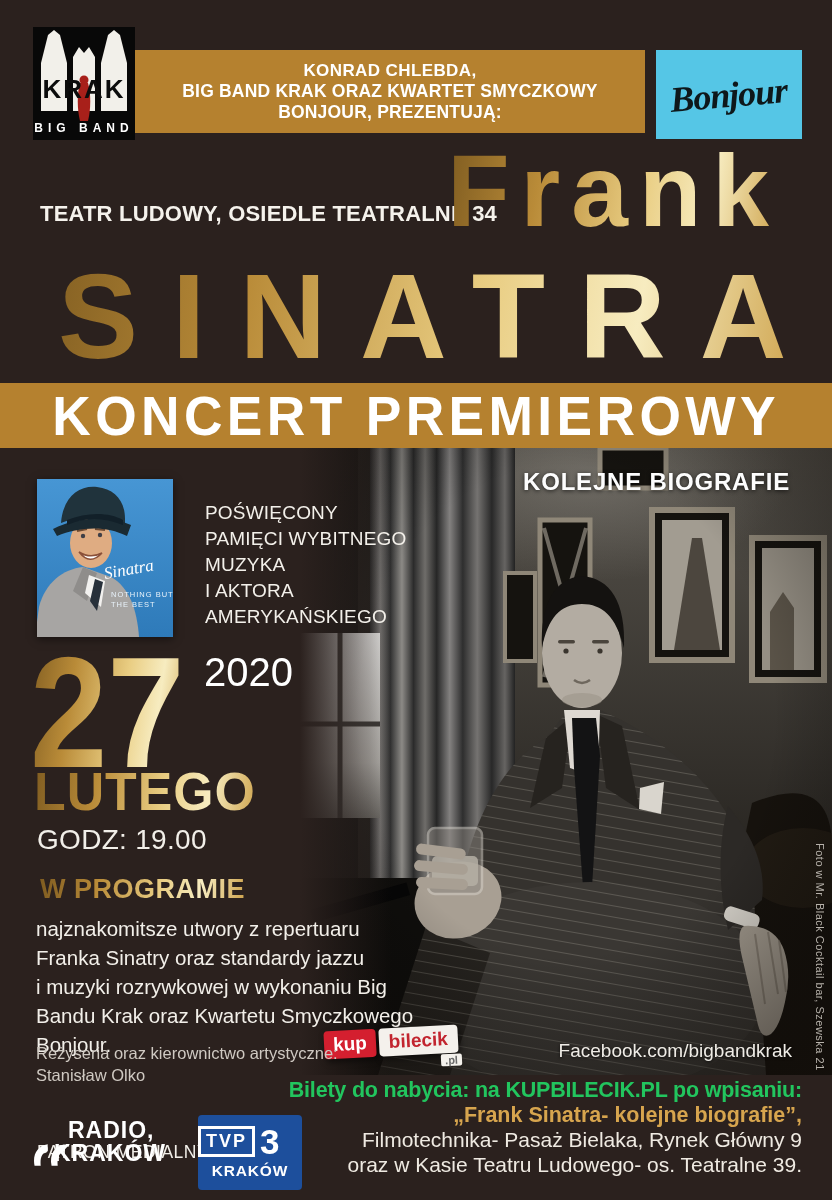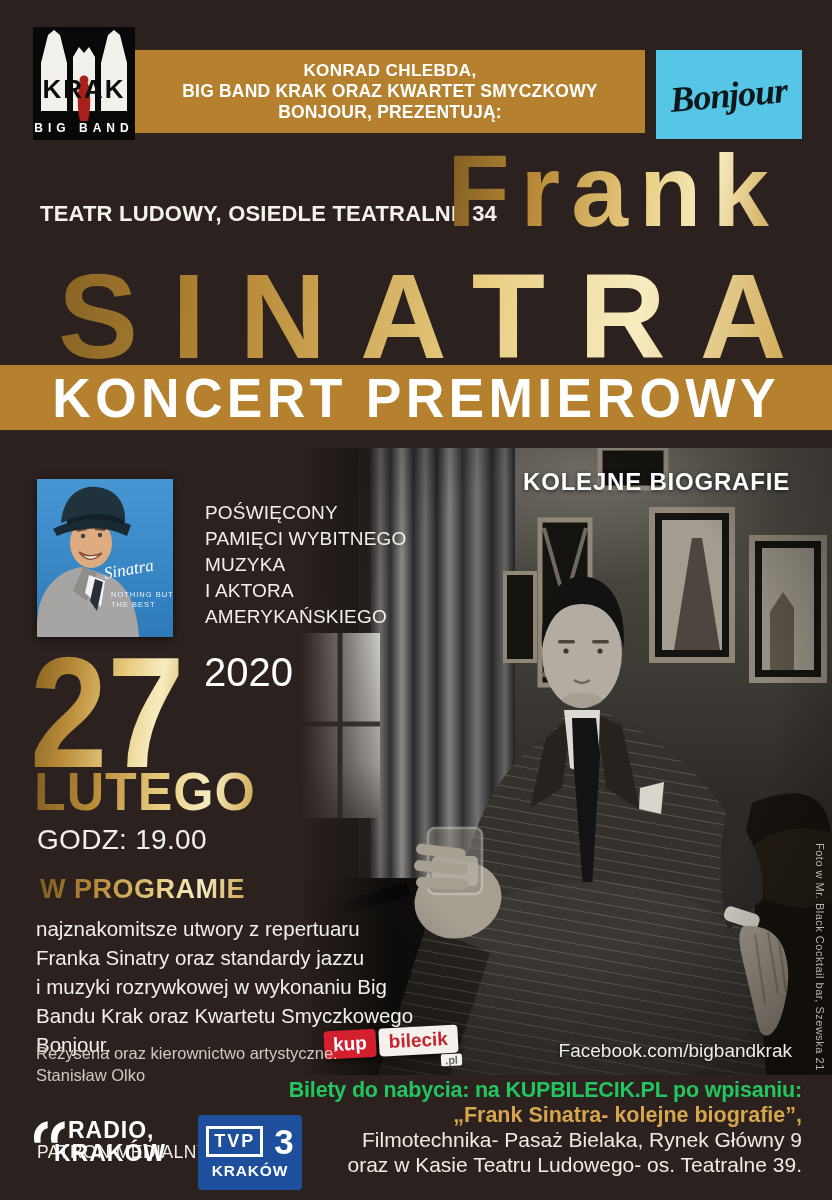--- a/index.html
+++ b/index.html
@@ -21,21 +21,21 @@
 
   
   .gold{background-image:linear-gradient(100deg,#7e5b20 0%,#b98b38 28%,#e9cd82 58%,#f7ecc0 78%,#cda24b 100%);
     -webkit-background-clip:text;background-clip:text;color:transparent;}
 
   .title-frank{position:absolute;right:52px;top:140px;font-size:102px;font-weight:bold;line-height:1;
     letter-spacing:11px;white-space:nowrap;}
   .title-sinatra{position:absolute;left:28px;top:256px;width:776px;text-align:center;font-size:120px;
     font-weight:bold;line-height:1;letter-spacing:34px;text-indent:30px;white-space:nowrap;}
 
-  .koncert-banner{position:absolute;left:0;top:365px;width:832px;height:65px;background:#b5812f;
+  .koncert-banner{position:absolute;left:0;top:383px;width:832px;height:65px;background:#b5812f;
     display:flex;align-items:center;justify-content:center;}
   .koncert-text{font-size:55px;font-weight:bold;color:#fff;letter-spacing:4.5px;white-space:nowrap;transform:scaleX(.97);}
 
   
   .photo{position:absolute;left:300px;top:448px;width:532px;height:627px;}
   .photo svg{position:absolute;left:0;top:0;}
   .kolejne{position:absolute;right:42px;top:20px;font-size:24px;font-weight:bold;color:#fdfdfd;
     letter-spacing:.8px;text-shadow:0 1px 4px rgba(0,0,0,.7);}
   .fb{position:absolute;right:40px;top:592px;font-size:19px;color:#efece6;text-shadow:0 1px 3px rgba(0,0,0,.7);}
   .photo-credit{position:absolute;right:6px;top:395px;writing-mode:vertical-rl;font-size:11px;
@@ -57,27 +57,27 @@
   .year{position:absolute;left:204px;top:650px;font-size:40px;color:#fff;}
   .month{position:absolute;left:34px;top:760px;font-size:54px;font-weight:bold;letter-spacing:1px;
     transform:scaleX(.96);transform-origin:left top;}
   .time{position:absolute;left:37px;top:824px;font-size:28px;color:#f2efe9;letter-spacing:.3px;}
 
   .program-heading{position:absolute;left:40px;top:874px;font-size:27px;font-weight:bold;letter-spacing:.5px;}
   .program-lines{position:absolute;left:36px;top:914px;font-size:20.5px;color:#f2efe9;line-height:1.42;}
   .credits{position:absolute;left:36px;top:1042px;font-size:16.5px;color:#cfc9c2;line-height:1.35;}
 
   .patron-heading{position:absolute;left:37px;top:1142px;font-size:17.5px;color:#f2efe9;letter-spacing:.5px;}
-  .radio-logo{position:absolute;left:33px;top:1119px;display:flex;align-items:flex-start;}
+  .radio-logo{position:absolute;left:33px;top:1119px;display:flex;align-items:flex-end;}
   .radio-quote{width:34px;height:22px;margin-top:2px;}
   .radio-text{font-weight:bold;color:#fff;font-size:23px;line-height:1.02;letter-spacing:1px;}
   .radio-line1{padding-left:1px;}
   .radio-line2{margin-left:-13px;}
   .tvp-logo{position:absolute;left:198px;top:1115px;width:104px;height:75px;background:#1d4f9c;border-radius:4px;}
-  .tvp-row{display:flex;align-items:center;justify-content:center;gap:11px;margin-top:9px;}
+  .tvp-row{display:flex;align-items:center;gap:5px;margin-top:9px;}
   .tvp-box{border:3px solid #fff;padding:0 5px;font-weight:bold;color:#fff;font-size:18px;letter-spacing:2px;line-height:1.35;}
   .tvp-num{color:#fff;font-weight:bold;font-size:35px;line-height:1;}
   .tvp-city{text-align:center;color:#fff;font-weight:bold;font-size:15.5px;letter-spacing:.8px;margin-top:3px;}
 
   
   .tickets{position:absolute;right:30px;top:1078px;text-align:right;line-height:1.17;white-space:nowrap;}
   .t1{font-size:21.5px;font-weight:bold;color:#22c55e;letter-spacing:-.2px;}
   .t2{font-size:21.5px;font-weight:bold;color:#d7a54e;}
   .t3,.t4{font-size:21px;color:#efeae2;}
 </style>

